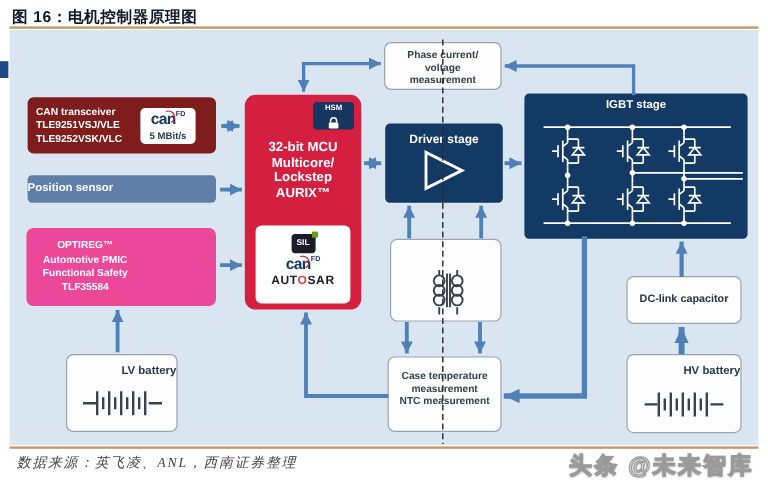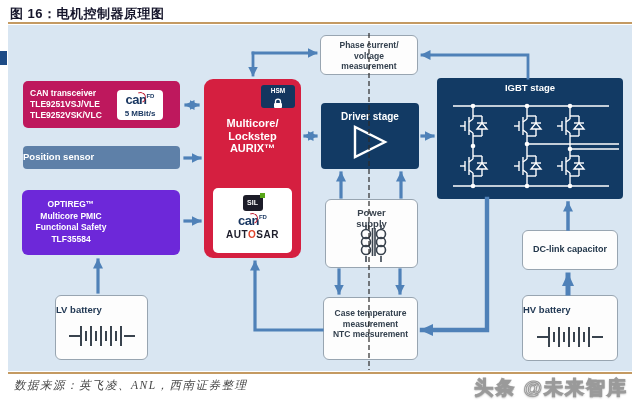--- a/index.html
+++ b/index.html
@@ -7,22 +7,22 @@
         font-family:"Liberation Sans",sans-serif;overflow:hidden;}
 
   .figtitle{position:absolute;left:10px;top:5px;font-size:13px;font-weight:bold;
             color:#15152b;letter-spacing:.5px;}
   .rule{position:absolute;left:8px;width:624px;height:2px;background:#c49a62;}
   #rule-top{top:22px;} #rule-bottom{top:372px;}
   .canvasbg{position:absolute;left:8px;top:25px;width:624px;height:346px;background:#d9e6f2;}
   .notch{position:absolute;left:0;top:51px;width:7px;height:14px;background:#1d4b86;}
 
   .box{position:absolute;box-sizing:border-box;}
-  .navy{background:#be185d;border-radius:5px;color:#fff;}
-  .navy2{background:#6d28d9;border-radius:6px;color:#fff;}
+  .navy{background:#7f1d1d;border-radius:5px;color:#fff;}
+  .navy2{background:#ec4899;border-radius:6px;color:#fff;}
   .navy3{background:#123a64;border-radius:4px;color:#fff;}
   .slate{background:#5e80a8;border-radius:4px;color:#fff;}
   .white{background:#fdfdfd;border:1px solid #98a5b1;border-radius:6px;color:#33404e;}
   .red{background:#d51f40;border-radius:9px;color:#fff;}
 
   #box-can{left:23px;top:81px;width:157px;height:47px;}
   #box-pos{left:23px;top:146px;width:157px;height:23px;}
   #box-pmic{left:22px;top:190px;width:158px;height:65px;}
   #box-lv{left:55px;top:295px;width:93px;height:65px;}
   #box-mcu{left:204px;top:79px;width:97px;height:179px;}
@@ -53,21 +53,21 @@
   #pmic-text{left:7px;top:9px;width:84px;font-size:8.5px;font-weight:bold;line-height:11.5px;text-align:center;}
   #wdg{position:absolute;left:91px;top:6px;width:57px;height:52px;border:1.5px dashed #fff;
        border-radius:4px;text-align:center;}
   .silicon{position:relative;display:inline-block;width:20px;height:16px;border-radius:3px;
            font-size:7px;font-weight:bold;line-height:16px;text-align:center;margin-top:4px;}
   .sil-light{background:#fff;color:#1c1c28;border:1px solid #2a2a2a;}
   .sil-dark{background:#1c1c28;color:#fff;}
   .silicon i{position:absolute;right:-2px;top:-2px;width:5px;height:5px;background:#58a618;}
   .wdg-label{font-size:8px;font-weight:bold;line-height:9.5px;color:#fff;}
 
-  .battbox-label{position:absolute;left:0;top:8px;width:100%;text-align:left;
+  .battbox-label{position:absolute;left:0;top:8px;width:100%;text-align:right;
                  font-size:9.5px;font-weight:bold;color:#233a55;}
   .batt-svg{position:absolute;left:50%;transform:translateX(-50%);bottom:9px;}
 
   #hsm{position:absolute;right:6px;top:6px;width:34px;height:23px;background:#14365f;
        border-radius:3px;text-align:center;}
   #hsm .hsmtxt{font-size:6.5px;font-weight:bold;line-height:8px;display:block;margin-top:2px;}
   #mcu-text{left:0;top:38px;width:100%;font-size:11px;font-weight:bold;line-height:12.5px;text-align:center;}
   #mcu-badge{position:absolute;left:9px;top:109px;width:79px;height:62px;background:#fff;
              border-radius:5px;text-align:center;padding-top:3px;}
   .autosar{font-size:10px;font-weight:bold;letter-spacing:.5px;color:#1d1d2b;line-height:12px;}
@@ -118,21 +118,21 @@
     </div>
   </div>
 
   <div class="box slate" id="box-pos">
     <span id="pos-label">Position sensor</span>
   </div>
 
   <div class="box navy2" id="box-pmic">
     <div class="tstack" id="pmic-text">
       <span class="tline">OPTIREG™</span>
-      <span class="tline">Multicore PMIC</span>
+      <span class="tline">Automotive PMIC</span>
       <span class="tline">Functional Safety</span>
       <span class="tline">TLF35584</span>
     </div>
   </div>
 
   <div class="box white" id="box-lv">
     <span class="battbox-label">LV battery</span>
     <svg class="batt-svg" width="66" height="28" viewBox="0 0 66 28">
       <g stroke="#39434e" stroke-width="2">
         <line x1="0" y1="14" x2="11" y2="14"></line>
@@ -152,20 +152,21 @@
 
   <div class="box red" id="box-mcu">
     <div id="hsm">
       <span class="hsmtxt">HSM</span>
       <svg width="12" height="11" viewBox="0 0 12 11">
         <path d="M3.5,5 V3.6 a2.5,2.5 0 0 1 5,0 V5" stroke="#fff" stroke-width="1.3" fill="none"></path>
         <rect x="2" y="5" width="8" height="5" rx="1" fill="#fff"></rect>
       </svg>
     </div>
     <div class="tstack" id="mcu-text">
+      <span class="tline">32-bit MCU</span>
       <span class="tline">Multicore/</span>
       <span class="tline">Lockstep</span>
       <span class="tline">AURIX™</span>
     </div>
     <div id="mcu-badge">
       <span class="silicon sil-dark" style="margin-top:1px;"><span>SIL</span><i></i></span><br>
       <span class="canlogo"><span class="cw">can</span><sup>FD</sup></span>
       <div class="autosar"><span>AUT</span><span class="ao">O</span><span>SAR</span></div>
     </div>
   </div>
@@ -234,24 +235,20 @@
           <circle cx="90" cy="108" r="2.3"></circle>
           <circle cx="133" cy="108" r="2.3"></circle>
         <circle cx="36" cy="68" r="2.3"></circle>
           <circle cx="90" cy="66" r="2.3"></circle>
           <circle cx="133" cy="71" r="2.3"></circle>
       </g>
     </svg>
   </div>
 
   <div class="box white" id="box-power">
-    <div class="tstack" id="power-text">
-      <span class="tline">Power</span>
-      <span class="tline">supply</span>
-    </div>
     <svg id="power-ico" width="44" height="38" viewBox="0 0 44 38">
       <g stroke="#39434e" stroke-width="1.6" fill="none">
         <line x1="16" y1="0" x2="16" y2="5"></line>
           <line x1="16" y1="31" x2="16" y2="37"></line>
         <circle cx="16" cy="9" r="4.5"></circle>
           <circle cx="16" cy="17" r="4.5"></circle>
           <circle cx="16" cy="25" r="4.5"></circle>
         <line x1="22.5" y1="3" x2="22.5" y2="31"></line>
           <line x1="25" y1="3" x2="25" y2="31"></line>
         <circle cx="31" cy="9" r="4.5"></circle>

